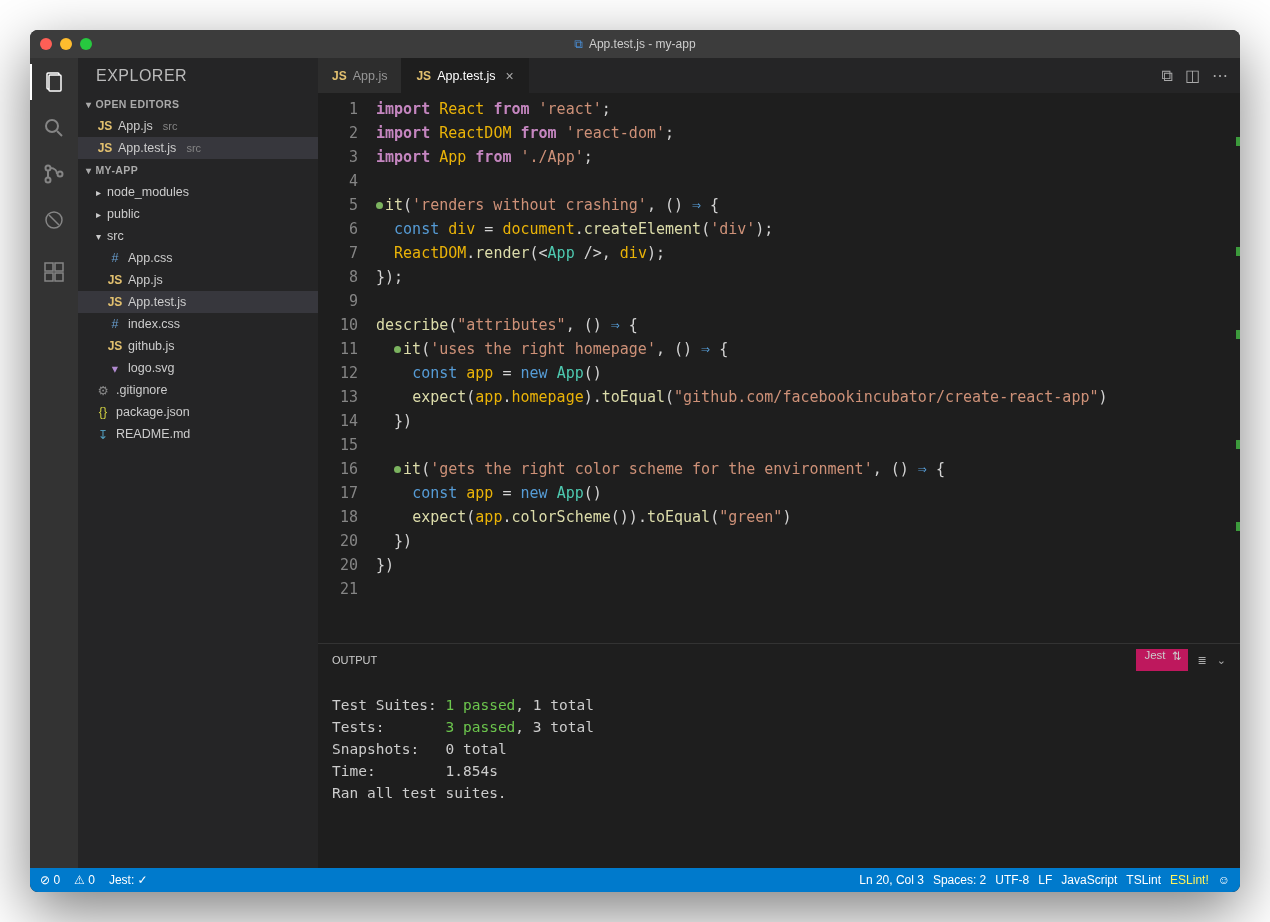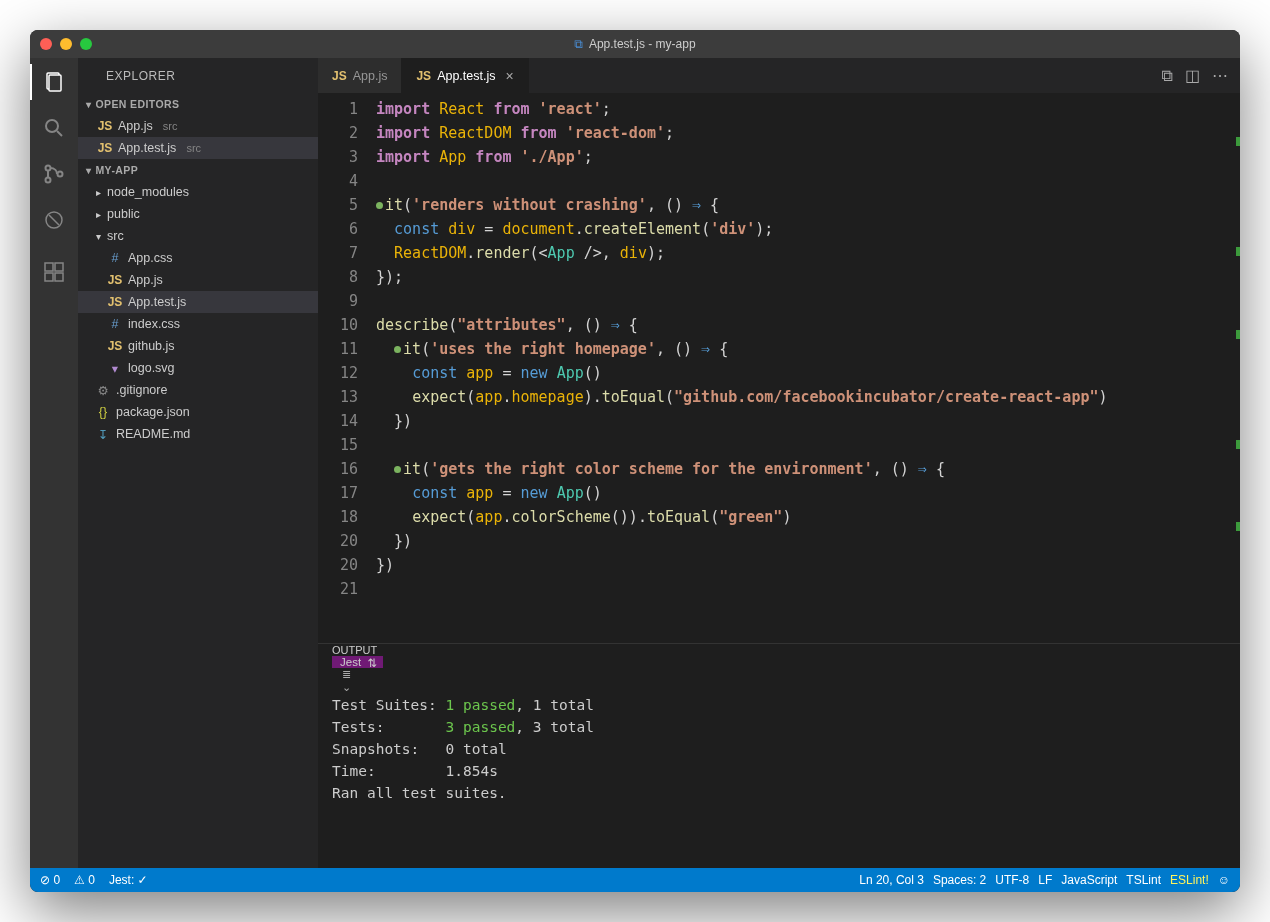--- a/index.html
+++ b/index.html
@@ -11,21 +11,21 @@
 .tl.r { background: #ff5f56; }
 .tl.y { background: #ffbd2e; }
 .tl.g { background: #27c93f; }
 .titletxt { position: absolute; left: 50%; transform: translateX(-50%); color: #ccc; font-size: 12px; display: flex; align-items: center; gap: 6px; }
 .body { flex: 1; display: flex; min-height: 0; }
 .activitybar { width: 48px; background: #333; display: flex; flex-direction: column; align-items: center; padding-top: 10px; gap: 18px; }
 .activitybar .aicon { width: 28px; height: 28px; display: flex; align-items: center; justify-content: center; color: #858585; cursor: pointer; }
 .activitybar .aicon.active { color: #fff; position: relative; }
 .activitybar .aicon.active::before { content: ""; position: absolute; left: -10px; top: -4px; bottom: -4px; width: 2px; background: #fff; }
 .sidebar { width: 240px; background: #252526; color: #ccc; font-size: 12px; display: flex; flex-direction: column; }
-.sidehdr { height: 35px; padding: 0 28px; display: flex; align-items: center; color: #bbb; font-size: 12px; letter-spacing: 0.5px; }
+.sidehdr { height: 35px; padding: 0 18px; display: flex; align-items: center; color: #bbb; font-size: 16px; letter-spacing: 0.5px; }
 .sechdr { height: 22px; padding: 0 8px; display: flex; align-items: center; color: #aaa; font-size: 10.5px; font-weight: 700; letter-spacing: 0.4px; cursor: pointer; }
 .sechdr .chev { margin-right: 4px; }
 .row { height: 22px; display: flex; align-items: center; padding-left: 20px; font-size: 12.5px; color: #ccc; cursor: pointer; gap: 6px; }
 .row.sel { background: #37373d; }
 .row .fi { width: 14px; display: inline-flex; justify-content: center; }
 .row .mut { color: #858585; font-size: 11px; margin-left: 4px; }
 .tree .row { padding-left: 18px; }
 .tree .row.d1 { padding-left: 30px; }
 .main { flex: 1; display: flex; flex-direction: column; min-width: 0; background: #1e1e1e; }
 .tabs { height: 35px; background: #252526; display: flex; align-items: stretch; }
@@ -36,28 +36,28 @@
 .gutter { width: 58px; text-align: right; color: #858585; padding-right: 18px; padding-top: 4px; user-select: none; }
 .code { flex: 1; padding-top: 4px; white-space: pre; color: #d4d4d4; }
 .codeln { height: 24px; position: relative; }
 .guttln { height: 24px; }
 .dot { display: inline-block; width: 7px; height: 7px; border-radius: 50%; background: #7bb35f; vertical-align: middle; margin-right: 2px; }
 .minimap { position: absolute; right: 0; top: 0; width: 10px; height: 100%; }
 .minimap .mk { position: absolute; right: 0; width: 4px; height: 9px; background: #3c9a3c; }
 .k-import { color: #c586c0; font-weight: bold; }
 .k-kw { color: #569cd6; }
 .k-type { color: #4ec9b0; }
-.k-str { color: #ce9178; font-weight: bold; }
+.k-str { color: #ce9178; }
 .k-fn { color: #dcdcaa; }
 .k-var { color: #eab308; }
 .k-tag { color: #4ec9b0; }
 .panel { height: 225px; background: #1e1e1e; border-top: 1px solid #333; display: flex; flex-direction: column; }
-.panelhdr { height: 32px; display: flex; align-items: flex-start; padding: 0 14px; color: #ccc; font-size: 11px; flex-direction: column; }
+.panelhdr { height: 32px; display: flex; align-items: center; padding: 0 14px; color: #ccc; font-size: 11px; }
 .panelhdr .spacer { flex: 1; }
-.dropdown { background: #701a75; color: #ccc; height: 22px; padding: 0 22px 0 8px; border: none; font-size: 11.5px; position: relative; }
+.dropdown { background: #be185d; color: #ccc; height: 22px; padding: 0 22px 0 8px; border: none; font-size: 11.5px; position: relative; }
 .panelbody { flex: 1; padding: 18px 14px 0 14px; font-family: "SF Mono", Menlo, Consolas, monospace; font-size: 14.5px; line-height: 22px; color: #ccc; white-space: pre; }
 .green { color: #6cc64d; }
 .statusbar { height: 24px; background: #007acc; color: #fff; display: flex; align-items: center; font-size: 12px; padding: 0 10px; gap: 14px; }
 .statusbar .right { margin-left: auto; display: flex; gap: 9px; align-items: center; }
 .yl { color: #fff45c; }
 .ficon-js { color: #e2c06f; font-size: 12px; font-weight: bold; }
 .ficon-hash { color: #699fd0; }
 .ficon-brace { color: #cbcb41; }
 .ficon-svg { color: #b18ad0; }
 .ficon-arrow { color: #519aba; }

